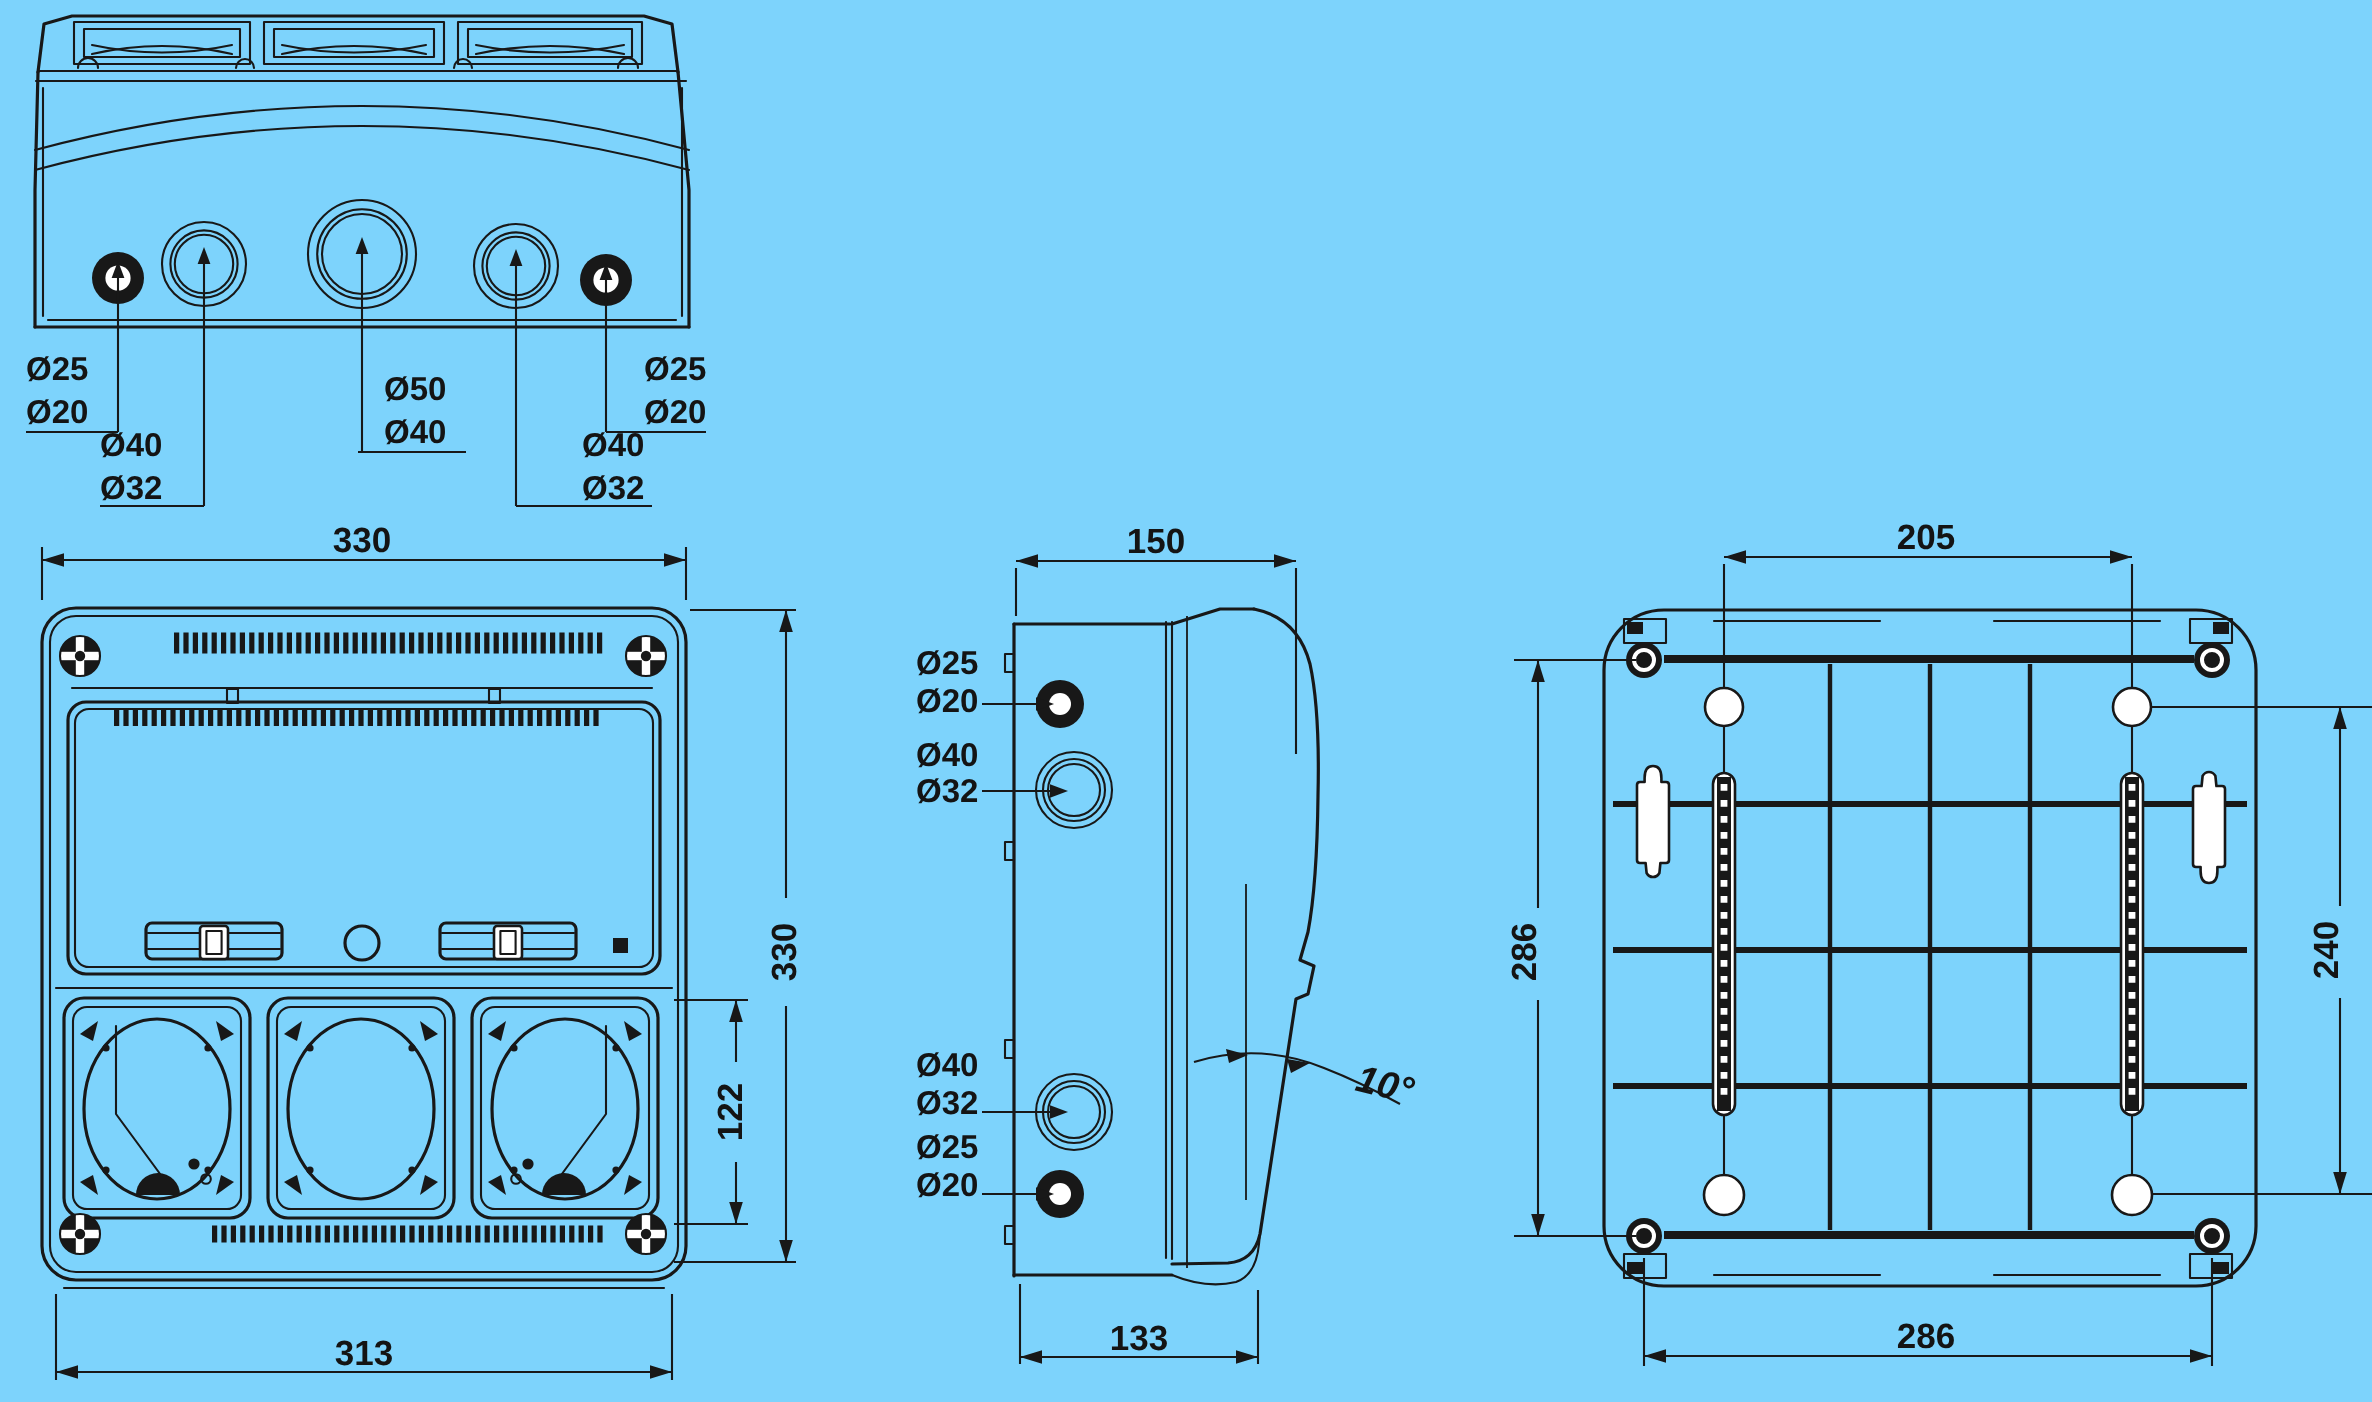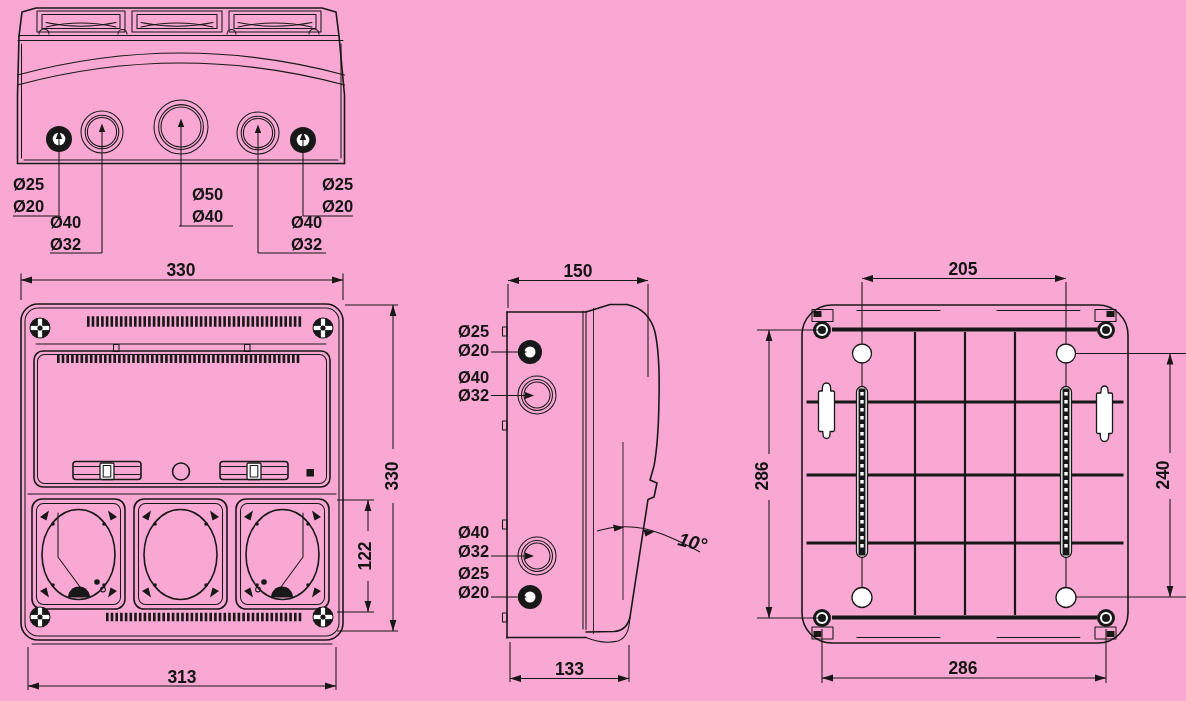--- a/index.html
+++ b/index.html
@@ -1,16 +1,16 @@
 <!DOCTYPE html>
 <html><head>
 <meta charset="utf-8">
 <style>
   html,body{margin:0;padding:0;background:#fff;}
-  .stage{position:relative;width:1186px;height:701px;background:#f9a8d4;overflow:hidden;
+  .stage{position:relative;width:1186px;height:701px;background:#7dd3fc;overflow:hidden;
          font-family:"Liberation Sans",sans-serif;}
   svg{position:absolute;left:0;top:0;}
   .o  {fill:none;stroke:#181818;stroke-width:1.6;stroke-linejoin:round;stroke-linecap:round;}
   .o1 {fill:none;stroke:#181818;stroke-width:1.05;stroke-linejoin:round;stroke-linecap:round;}
   .o2 {fill:none;stroke:#181818;stroke-width:2.2;}
   .o3 {fill:none;stroke:#181818;stroke-width:3;}
   .rail{fill:none;stroke:#181818;stroke-width:4;}
   .dim{fill:none;stroke:#181818;stroke-width:1.05;}
   .thin{fill:none;stroke:#181818;stroke-width:0.9;}
   .f  {fill:#181818;stroke:none;}

